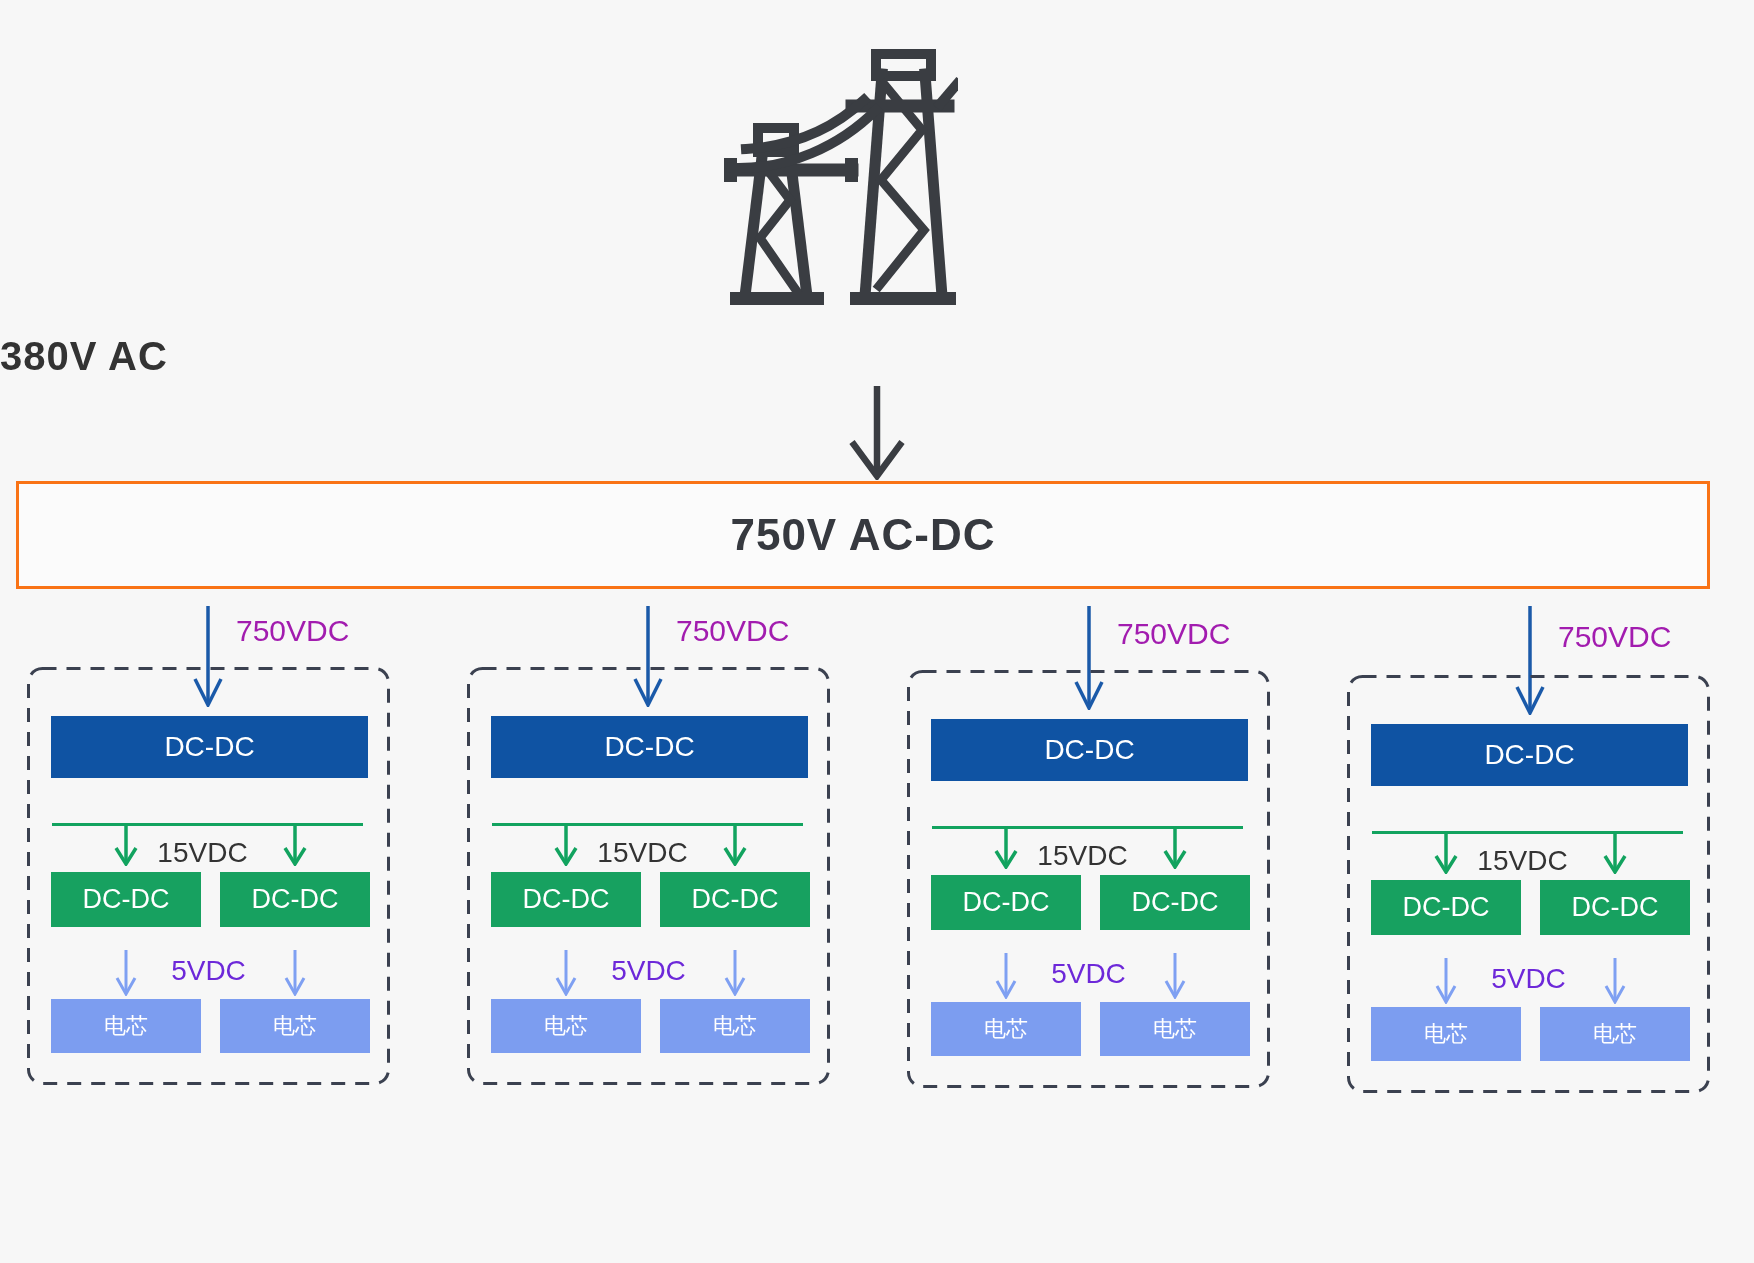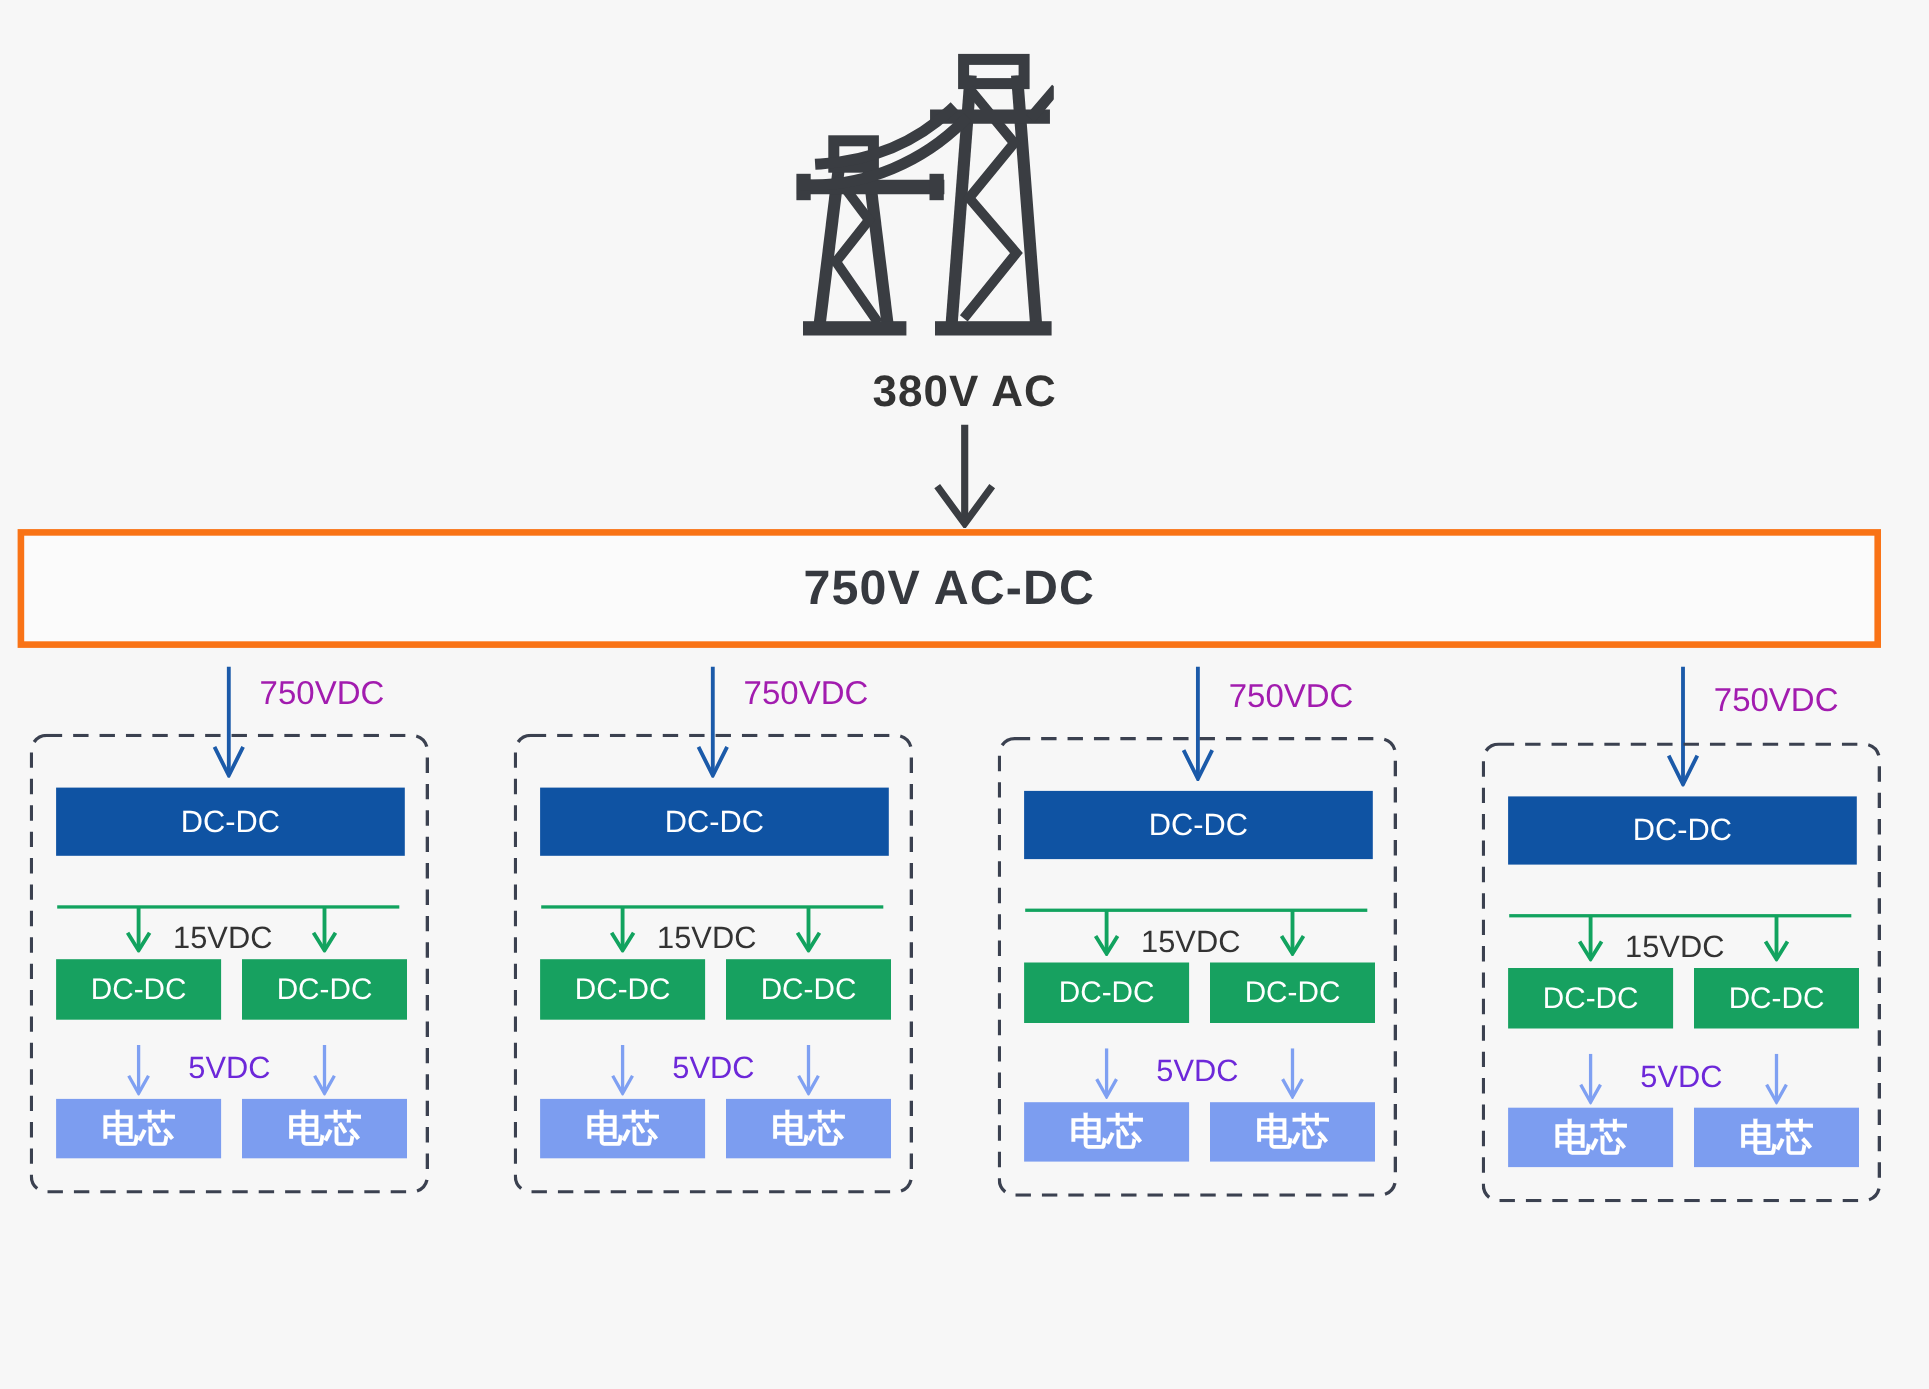--- a/index.html
+++ b/index.html
@@ -9,30 +9,30 @@
     font-family:"Liberation Sans","DejaVu Sans",sans-serif;
     overflow:hidden;position:relative;
   }
   .canvas{position:absolute;left:0;top:0;width:1754px;height:1263px;}
 
   
   .pylon{position:absolute;left:716px;top:46px;width:242px;height:262px;}
   .pylon .st{stroke:#3a3d42;fill:none;stroke-linecap:square;}
   .pylon .fl{fill:#3a3d42;stroke:none;}
   .source-label{
-    position:absolute;left:0;right:0;top:334px;text-align:center;
+    position:absolute;left:0;right:0;top:334px;text-align:left;
     font-size:40px;font-weight:700;color:#333333;letter-spacing:1px;
   }
   .main-arrow{position:absolute;left:847px;top:386px;}
   .main-arrow line,.main-arrow polyline{stroke:#3a3d42;stroke-width:6.5;fill:none;}
 
   
   .acdc-box{
     position:absolute;left:16px;top:481px;width:1694px;height:108px;
-    background:#fbfbfb;border:6px solid #f97316;box-sizing:border-box;
+    background:#fbfbfb;border:3px solid #f97316;box-sizing:border-box;
     display:flex;align-items:center;justify-content:center;
   }
   .acdc-box span{font-size:44px;font-weight:600;color:#36393f;letter-spacing:1px;}
 
   
   .branch-arrow{position:absolute;top:606px;}
   .branch-arrow line,.branch-arrow polyline{stroke:#1b5aa9;stroke-width:3.5;fill:none;}
   .branch-label{position:absolute;top:614px;font-size:30px;color:#a21caf;}
 
   
@@ -71,21 +71,21 @@
   .ba1{left:84px;} .ba2{left:253px;}
 
   .lowlabel{position:absolute;left:0;right:0;top:288px;text-align:center;
     font-size:28px;color:#6d28d9;}
 
   .cell{
     position:absolute;top:332px;height:54px;width:150px;
     background:#7c9df0;display:flex;align-items:center;justify-content:center;
   }
   .c1{left:24px;} .c2{left:193px;}
-  .cell span{color:#ffffff;font-size:34px;font-weight:700;}
+  .cell span{color:#ffffff;font-size:22px;font-weight:400;}
 </style>
 </head>
 <body>
 
 <div class="canvas">
 
   <svg class="pylon" viewBox="0 0 242 262">
 
     <line class="st" stroke-width="11" x1="29" y1="250" x2="47" y2="103"></line>
     <line class="st" stroke-width="11" x1="91" y1="250" x2="73" y2="103"></line>

